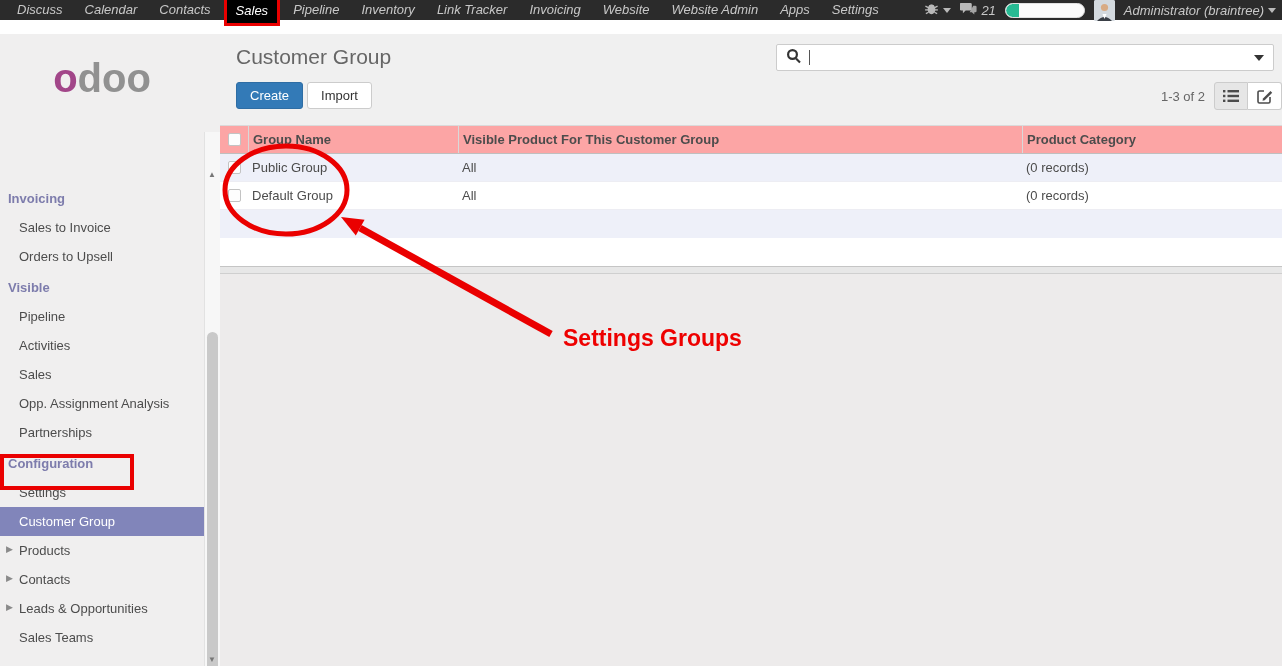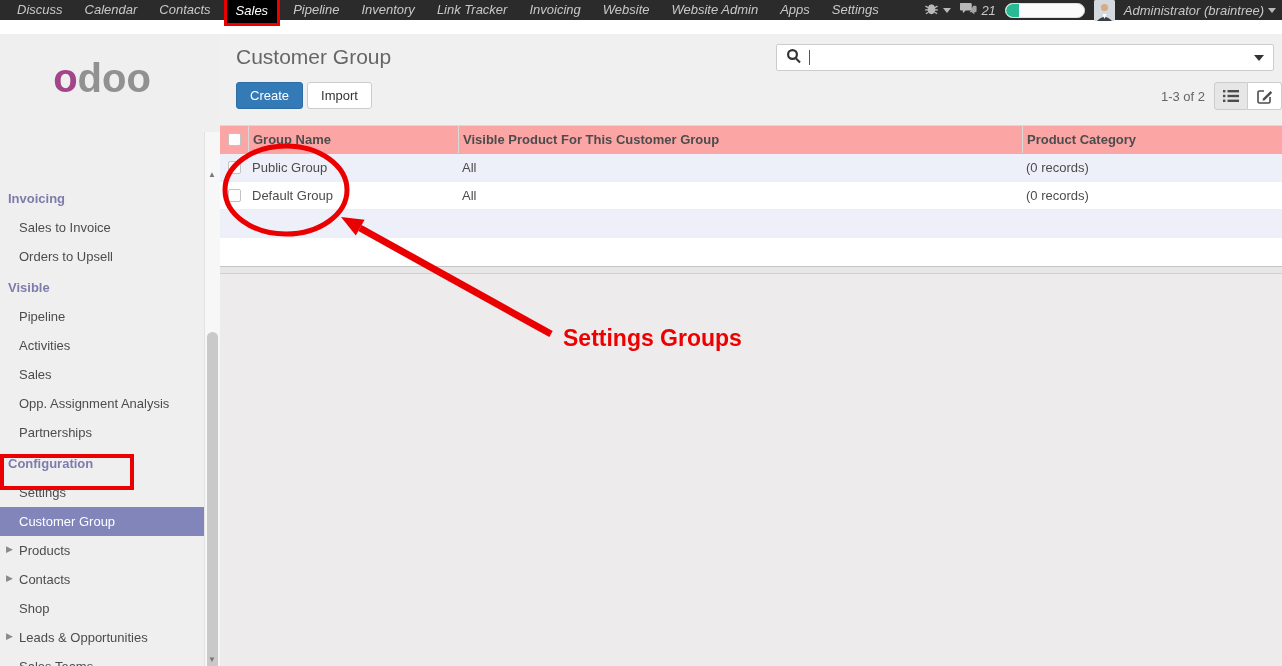--- a/index.html
+++ b/index.html
@@ -194,21 +194,20 @@
     <div class="menu-item">Activities</div>
     <div class="menu-item">Sales</div>
     <div class="menu-item">Opp. Assignment Analysis</div>
     <div class="menu-item">Partnerships</div>
 
     <div class="menu-header">Configuration</div>
     <div class="menu-item">Settings</div>
     <div class="menu-item active">Customer Group</div>
     <div class="menu-item"><span class="expander">▶</span><span>Products</span></div>
     <div class="menu-item"><span class="expander">▶</span><span>Contacts</span></div>
-    <div class="menu-item">Shop</div>
     <div class="menu-item"><span class="expander">▶</span><span>Leads &amp; Opportunities</span></div>
     <div class="menu-item">Sales Teams</div>
 
   </nav>
 
   <div class="sb-track">
     <span class="sb-arrow up">▲</span>
     <div class="sb-thumb"></div>
     <span class="sb-arrow down">▼</span>
   </div>

